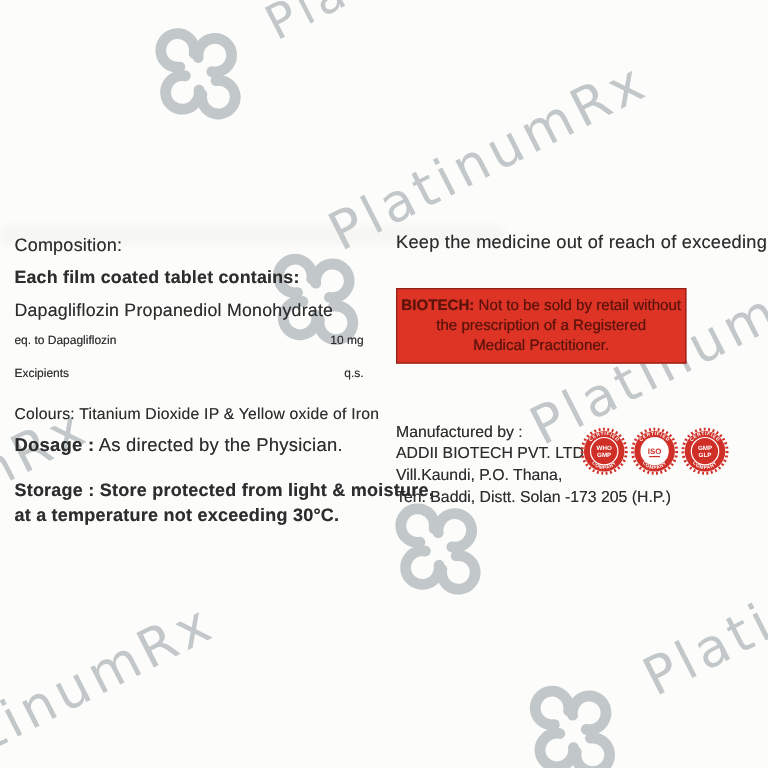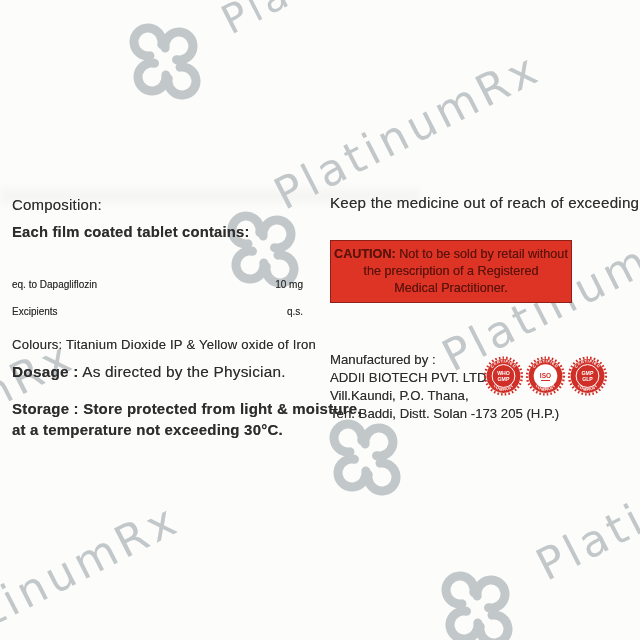--- a/index.html
+++ b/index.html
@@ -91,20 +91,21 @@
     <g fill="none" stroke="#c2c7c9" stroke-width="9" stroke-linecap="round">
       <circle cx="20" cy="22" r="14" stroke-dasharray="70 18" transform="rotate(82 20 22)"></circle>
       <circle cx="51" cy="26" r="14" stroke-dasharray="70 18" transform="rotate(172 51 26)"></circle>
       <circle cx="24" cy="57" r="14" stroke-dasharray="70 18" transform="rotate(-8 24 57)"></circle>
       <circle cx="54" cy="61" r="14" stroke-dasharray="70 18" transform="rotate(262 54 61)"></circle>
     </g>
   </svg>
 
   <div class="txt l-line" style="top:196px;font-size:15px;">Composition:</div>
   <div class="txt l-line" style="top:224px;font-weight:bold;">Each film coated tablet contains:</div>
+  <div class="txt l-line" style="top:251px;">Dapagliflozin Propanediol Monohydrate</div>
 
   <div class="l-row" style="top:279px;">
     <span>eq. to Dapagliflozin</span>
     <span>10 mg</span>
   </div>
   <div class="l-row" style="top:306px;">
     <span>Excipients</span>
     <span>q.s.</span>
   </div>
 
@@ -117,21 +118,21 @@
 
   <div class="txt storage" style="top:398px;">
     <span>Storage :</span>
     <span>Store protected from light &amp; moisture,</span><br>
     <span>at a temperature not exceeding 30°C.</span>
   </div>
 
   <div class="txt keep">Keep the medicine out of reach of exceeding.</div>
 
   <div class="caution">
-    <b>CAUTION:</b>
+    <b>BIOTECH:</b>
     <span>Not to be sold by retail without</span><br>
     <span>the prescription of a Registered</span><br>
     <span>Medical Practitioner.</span>
   </div>
 
   <div class="manu">
     <span>Manufactured by :</span><br>
     <span>ADDII BIOTECH PVT. LTD.</span><br>
     <span>Vill.Kaundi, P.O. Thana,</span><br>
     <span>Teh. Baddi, Distt. Solan -173 205 (H.P.)</span>

